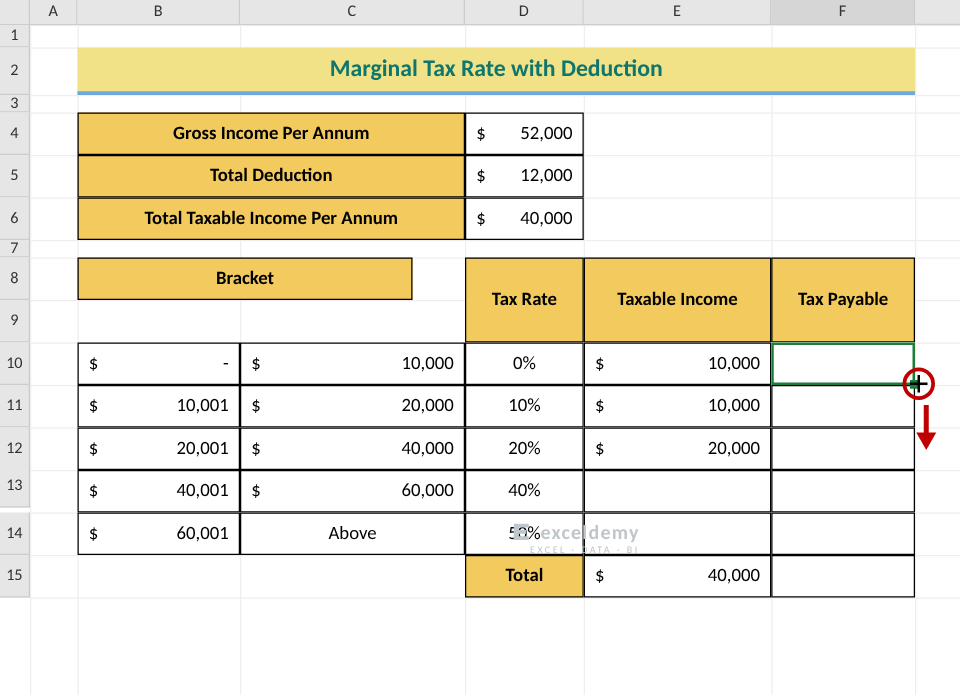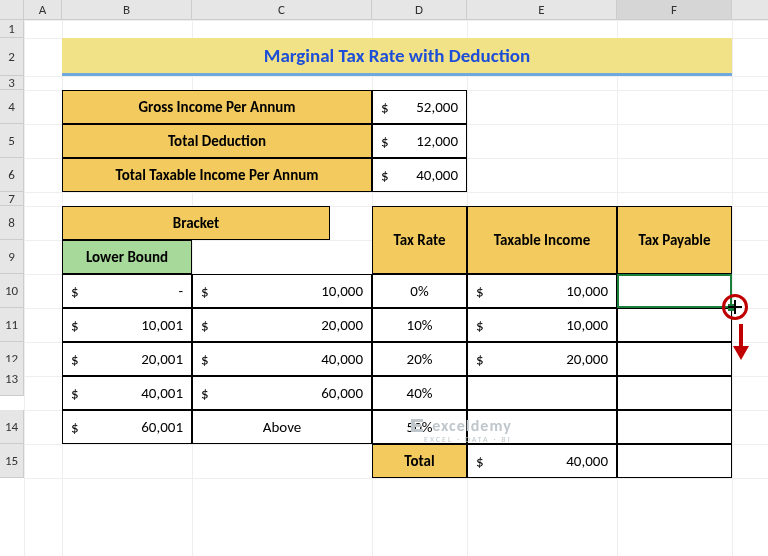--- a/index.html
+++ b/index.html
@@ -74,21 +74,21 @@
   
   .title {
     position: absolute;
     background: #f2e287;
     border-bottom: 3px solid #6fa8dc;
     display: flex;
     align-items: center;
     justify-content: center;
     font-weight: bold;
     font-size: 19px;
-    color: #1d4ed8;
+    color: #0f766e;
   }
 
   
   .cell {
     position: absolute;
     display: flex;
     align-items: center;
     padding: 0 6px;
     font-size: 15px;
     border: 1px solid #000;
@@ -196,21 +196,21 @@
       <div class="row-header" style="top: 76px; height: 14px;">3</div>
       <div class="row-header" style="top: 90px; height: 34px;">4</div>
       <div class="row-header" style="top: 124px; height: 34px;">5</div>
       <div class="row-header" style="top: 158px; height: 34px;">6</div>
       <div class="row-header" style="top: 192px; height: 14px;">7</div>
       <div class="row-header" style="top: 206px; height: 34px;">8</div>
       <div class="row-header" style="top: 240px; height: 34px;">9</div>
       <div class="row-header" style="top: 274px; height: 34px;">10</div>
       <div class="row-header" style="top: 308px; height: 34px; text-align: right;">11</div>
       <div class="row-header" style="top: 342px; height: 34px;">12</div>
-      <div class="row-header" style="top: 362px; height: 34px; text-align: center;">13</div>
+      <div class="row-header" style="top: 372px; height: 34px; text-align: center;">13</div>
       <div class="row-header" style="top: 410px; height: 34px; text-align: center;">14</div>
       <div class="row-header" style="top: 444px; height: 34px;">15</div>
     </div>
 
   <div class="grid">
     <div id="gridlines">
         <div class="gridline-v" style="left: 0px;"></div>
         <div class="gridline-v" style="left: 38px;"></div>
         <div class="gridline-v" style="left: 168px;"></div>
         <div class="gridline-v" style="left: 348px;"></div>
@@ -253,21 +253,20 @@
     <div class="money" style="left:348px; top:138px; width:95px; height:34px;">
       <span class="d">$</span>
       <span class="v">40,000</span>
     </div>
 
     <div class="cell hdr-y" style="left:38px; top:186px; width:268px; height:34px;">Bracket</div>
     <div class="cell hdr-y" style="left:443px; top:186px; width:150px; height:68px;">Taxable Income</div>
     <div class="cell hdr-y" style="left:348px; top:186px; width:95px; height:68px;">Tax Rate</div>
     <div class="cell hdr-y" style="left:593px; top:186px; width:115px; height:68px;">Tax Payable</div>
 
-    <div class="cell hdr-g" style="left:38px; top:220px; width:130px; height:34px;">Lower Bound</div>
 
     <div id="data-rows">
         <div class="money" style="left: 38px; top: 254px; width: 130px; height: 34px;">
           <span class="d">$</span>
           <span class="v">-</span>
         </div>
         <div class="money" style="left: 168px; top: 254px; width: 180px; height: 34px;">
           <span class="d">$</span>
           <span class="v">10,000</span>
         </div>

